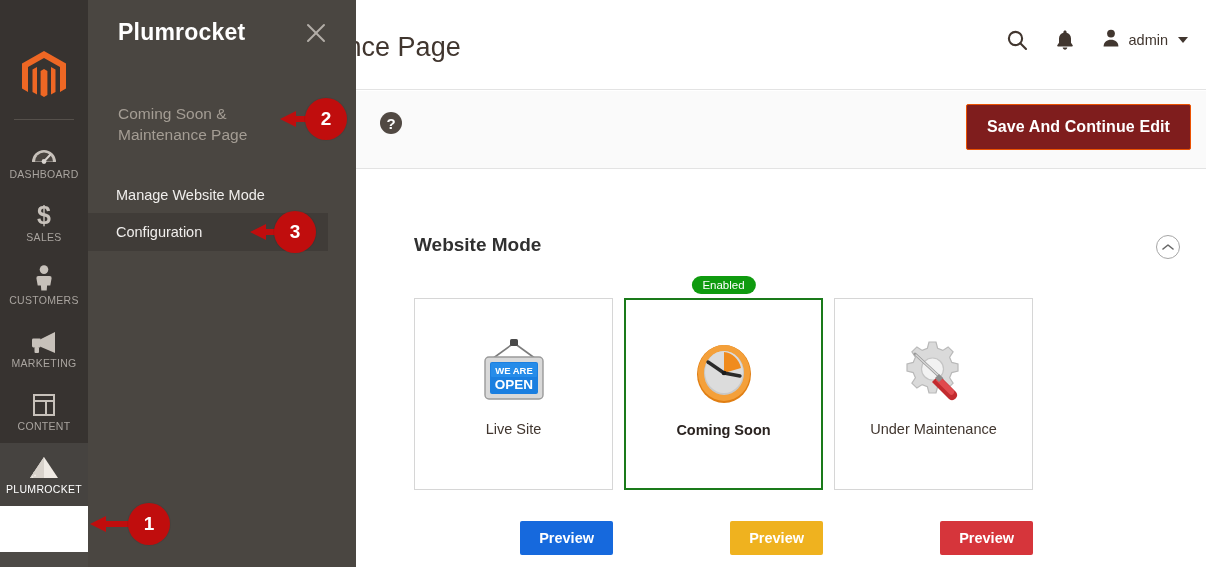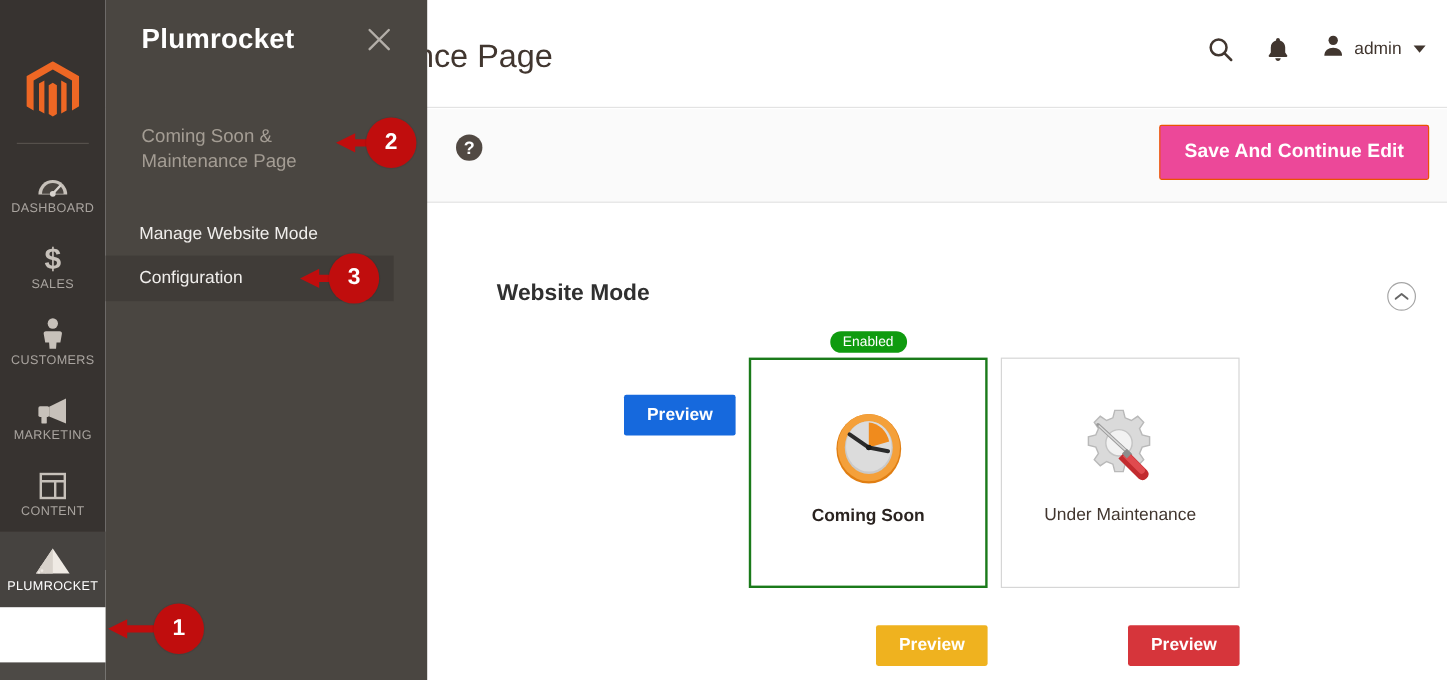--- a/index.html
+++ b/index.html
@@ -102,21 +102,21 @@
     background: #fafafa; border-bottom: 1px solid #e3e3e3;
   }
   .help-icon {
     position: absolute; left: 292px; top: 21px;
     width: 22px; height: 22px; border-radius: 50%;
     background: #514943; color: #fff; font-size: 15px; font-weight: bold;
     display: flex; align-items: center; justify-content: center; cursor: pointer;
   }
   .save-btn {
     position: absolute; right: 15px; top: 13px;
-    background: #ec4899; color: #ffffff; border: 1px solid #eb5202;
+    background: #7f1d1d; color: #ffffff; border: 1px solid #eb5202;
     font-size: 16px; font-weight: bold; padding: 13px 20px;
     border-radius: 2px; cursor: pointer; font-family: "Liberation Sans", sans-serif;
     letter-spacing: .1px;
   }
 
   
   .ghost-box-a {
     position: absolute; left: 162px; top: 200px; width: 40px; height: 56px;
     background: #f5f5f5; border: 1px solid #e8e8e8;
   }
@@ -234,20 +234,35 @@
       <div class="section-head">Website Mode</div>
       <div class="collapse-toggle">
         <svg width="12" height="8" viewBox="0 0 12 8" fill="none" stroke="#666" stroke-width="1.6" stroke-linecap="round" stroke-linejoin="round">
           <polyline points="1,6 6,2 11,6"></polyline>
         </svg>
       </div>
 
       <div class="modes">
 
         <div class="mode">
+          <div class="mode-card">
+            <div class="mode-ico">
+              <svg width="82" height="70" viewBox="0 0 82 70">
+                <line x1="41" y1="6" x2="19" y2="22" stroke="#7c7c7c" stroke-width="1.6"></line>
+                <line x1="41" y1="6" x2="63" y2="22" stroke="#7c7c7c" stroke-width="1.6"></line>
+                <rect x="37" y="2" width="8" height="7" rx="1.6" fill="#4a4a4a"></rect>
+                <rect x="12" y="20" width="58" height="42" rx="4" fill="#d9d9d9" stroke="#9a9a9a" stroke-width="1.4"></rect>
+                <rect x="17" y="25" width="48" height="32" rx="2" fill="#1b7fe0"></rect>
+                <rect x="18" y="26" width="46" height="14" rx="1" fill="#2f98f0" opacity=".55"></rect>
+                <text x="41" y="37" font-family="'Liberation Sans',sans-serif" font-size="9.5" font-weight="bold" fill="#ffffff" text-anchor="middle">WE ARE</text>
+                <text x="41" y="52" font-family="'Liberation Sans',sans-serif" font-size="13.5" font-weight="bold" fill="#ffffff" text-anchor="middle">OPEN</text>
+              </svg>
+            </div>
+            <div class="mode-label">Live Site</div>
+          </div>
           <div class="preview-row">
             <button class="preview-btn" style="background:#1669dd">Preview</button>
           </div>
         </div>
 
         <div class="mode selected">
           <div class="badge-enabled">Enabled</div>
           <div class="mode-card">
             <div class="mode-ico">
               <svg width="66" height="66" viewBox="0 0 66 66">

